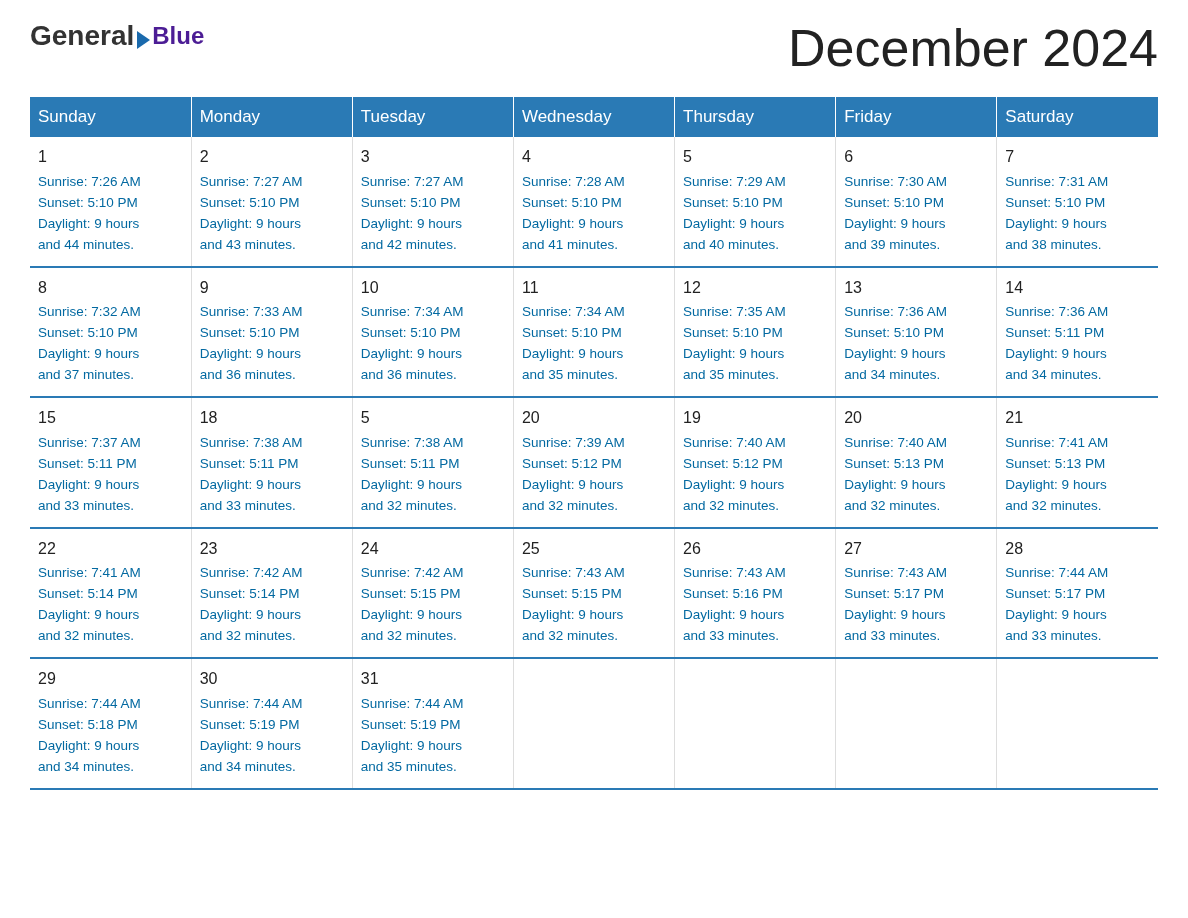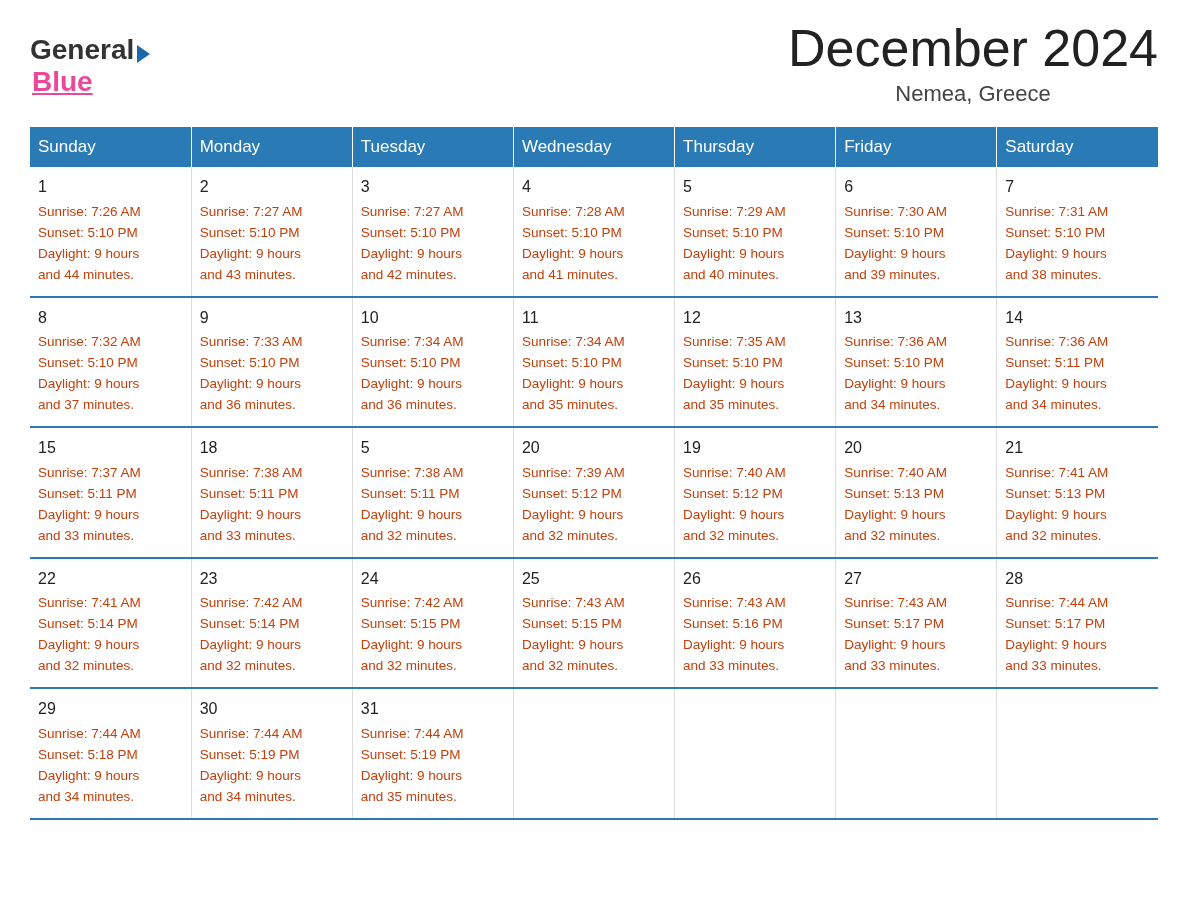--- a/index.html
+++ b/index.html
@@ -15,28 +15,27 @@
       align-items: flex-start;
       justify-content: space-between;
       margin-bottom: 20px;
     }
     .logo-general {
       font-size: 28px;
       font-weight: bold;
       color: #333;
     }
     .logo-blue-sub {
-      font-size: 28px;
+      font-size: 24px;
       font-weight: bold;
-      color: #ec4899;
+      color: #4c1d95;
       margin-left: 2px;
-      text-decoration: underline;
     }
     .title-area {
-      text-align: center;
+      text-align: right;
     }
     .month-title {
       font-size: 52px;
       font-weight: normal;
       color: #222;
       line-height: 1.1;
     }
     .location {
       font-size: 22px;
       color: #444;
@@ -75,28 +74,27 @@
     tbody td:last-child {
       border-right: none;
     }
     .day-num {
       font-size: 16px;
       font-weight: normal;
       display: block;
       margin-bottom: 2px;
     }
     .day-info {
-      color: #c2410c;
+      color: #0369a1;
       font-size: 13.5px;
       margin-top: 29px;
     }
     .logo-wrapper {
       display: flex;
-      flex-direction: column;
-      margin-top: 14px;
+      flex-direction: row;
     }
     .logo-line1 {
       display: flex;
       align-items: center;
     }
     .logo-line2 {
       display: flex;
       align-items: center;
     }
   </style>
@@ -108,21 +106,20 @@
     <div class="logo-line1">
       <span class="logo-general">General</span>
       <span style="display:inline-block;width:0;height:0;border-left:13px solid #1a6aad;border-top:9px solid transparent;border-bottom:9px solid transparent;margin-left:3px;margin-top:8px;"></span>
     </div>
     <div class="logo-line2">
       <span class="logo-blue-sub">Blue</span>
     </div>
   </div>
   <div class="title-area">
     <div class="month-title">December 2024</div>
-    <div class="location">Nemea, Greece</div>
   </div>
 </div>
 
 <table>
   <thead>
     <tr>
     <th>Sunday</th>
         <th>Monday</th>
         <th>Tuesday</th>
         <th>Wednesday</th>

